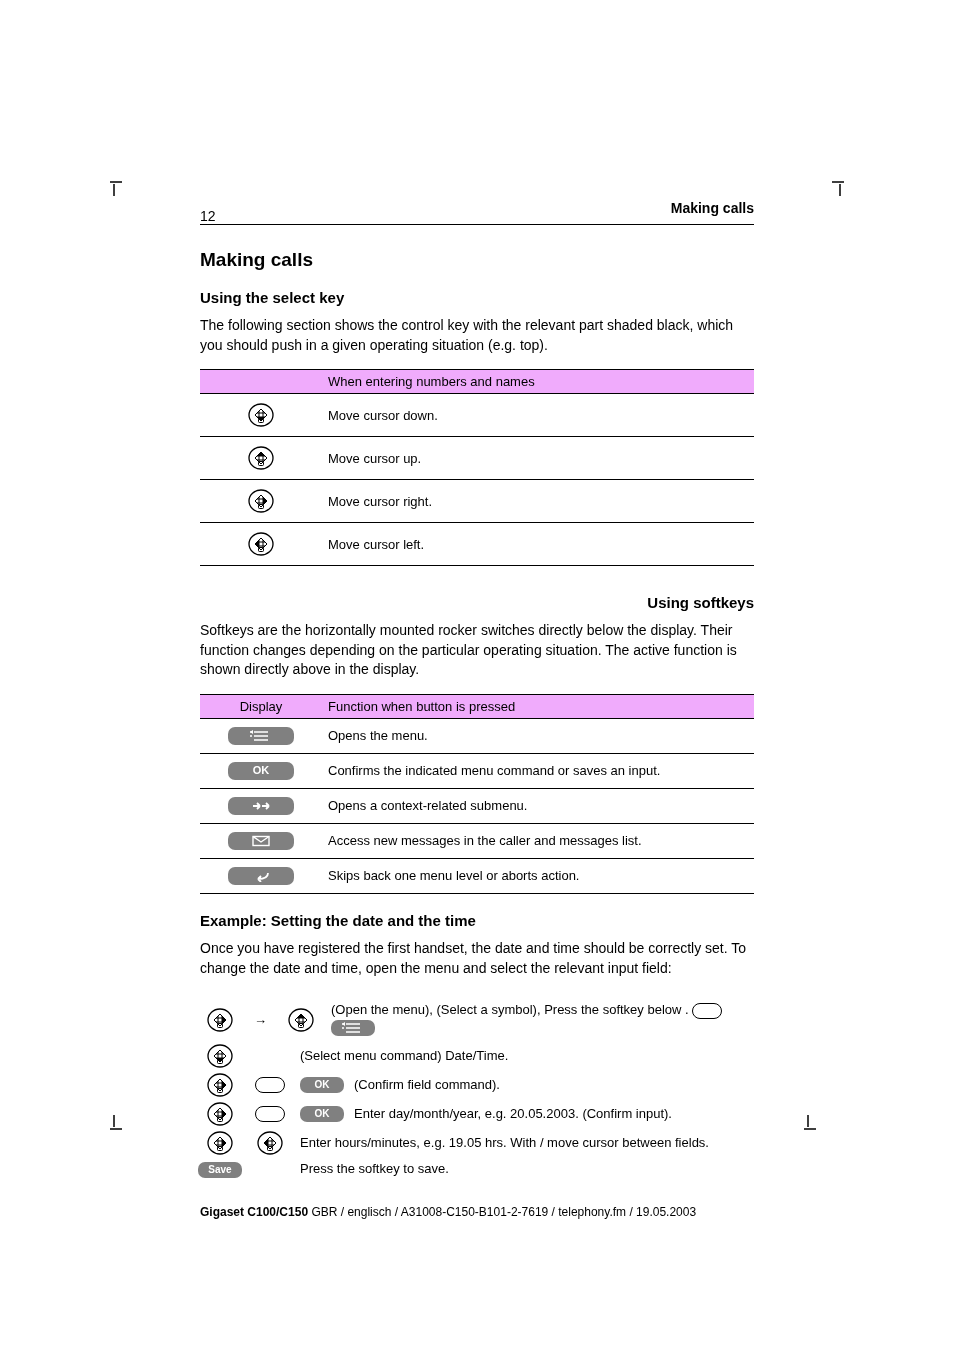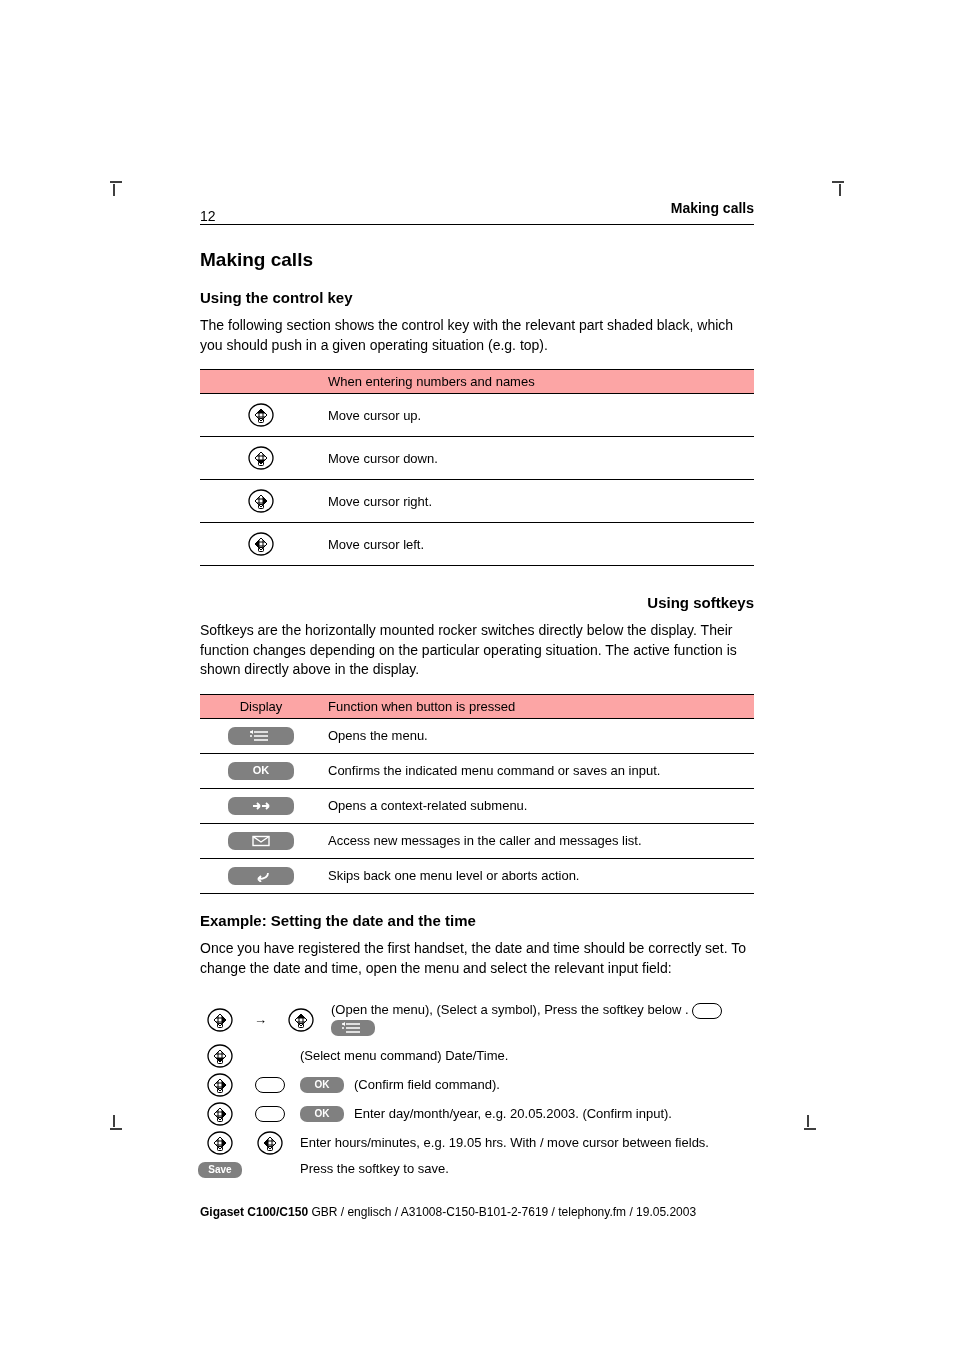--- a/index.html
+++ b/index.html
@@ -53,21 +53,21 @@
 
   table.grid {
     width: 100%;
     border-collapse: collapse;
     margin-top: 12px;
     font-size: 13px;
   }
   table.grid th {
     text-align: left;
     font-weight: normal;
-    background:#fca5a5;
+    background:#f0abfc;
     padding: 4px 6px;
     border-bottom: 1px solid #000;
     border-top: 1px solid #000;
   }
   table.grid th:first-child, table.grid td:first-child { width:110px; text-align:center; }
   table.grid td {
     padding: 8px 6px;
     border-bottom: 1px solid #000;
     vertical-align: middle;
   }
@@ -148,52 +148,52 @@
 
   <div class="content">
     <div style="display:flex; justify-content:space-between; align-items:flex-end;">
       <div class="page-number">12</div>
       <div class="heading">Making calls</div>
     </div>
     <hr class="rule">
 
     <div class="subhead" style="font-size:19px;margin-top:24px;">Making calls</div>
 
-    <div class="subhead">Using the control key</div>
+    <div class="subhead">Using the select key</div>
     <div class="body-text">The following section shows the control key with the relevant part shaded black, which you should push in a given operating situation (e.g. top).</div>
 
     <table class="grid">
       <thead>
           <tr>
         <th></th>
         <th>When entering numbers and names</th>
       </tr>
         </thead>
       <tbody id="nav-rows">
           <tr>
             <td><span class="circ"><svg viewBox="0 0 26 26">
     <ellipse cx="13" cy="13" rx="12" ry="11" fill="none" stroke="#000" stroke-width="1.3"></ellipse>
     <rect x="10.5" y="16.5" width="5" height="4" rx="1" fill="none" stroke="#000" stroke-width="1"></rect>
+    <path d="M13 7 L9 11 L17 11 Z" fill="none" stroke="#000" stroke-width="1"></path>
+    <path d="M13 19 L9 15 L17 15 Z" fill="#000" stroke="#000" stroke-width="1"></path>
+    <path d="M7 13 L11 9 L11 17 Z" fill="none" stroke="#000" stroke-width="1"></path>
+    <path d="M19 13 L15 9 L15 17 Z" fill="none" stroke="#000" stroke-width="1"></path>
+  </svg></span></td>
+            <td>Move cursor down.</td>
+          </tr>
+          <tr>
+            <td><span class="circ"><svg viewBox="0 0 26 26">
+    <ellipse cx="13" cy="13" rx="12" ry="11" fill="none" stroke="#000" stroke-width="1.3"></ellipse>
+    <rect x="10.5" y="16.5" width="5" height="4" rx="1" fill="none" stroke="#000" stroke-width="1"></rect>
     <path d="M13 7 L9 11 L17 11 Z" fill="#000" stroke="#000" stroke-width="1"></path>
     <path d="M13 19 L9 15 L17 15 Z" fill="none" stroke="#000" stroke-width="1"></path>
     <path d="M7 13 L11 9 L11 17 Z" fill="none" stroke="#000" stroke-width="1"></path>
     <path d="M19 13 L15 9 L15 17 Z" fill="none" stroke="#000" stroke-width="1"></path>
   </svg></span></td>
             <td>Move cursor up.</td>
-          </tr>
-          <tr>
-            <td><span class="circ"><svg viewBox="0 0 26 26">
-    <ellipse cx="13" cy="13" rx="12" ry="11" fill="none" stroke="#000" stroke-width="1.3"></ellipse>
-    <rect x="10.5" y="16.5" width="5" height="4" rx="1" fill="none" stroke="#000" stroke-width="1"></rect>
-    <path d="M13 7 L9 11 L17 11 Z" fill="none" stroke="#000" stroke-width="1"></path>
-    <path d="M13 19 L9 15 L17 15 Z" fill="#000" stroke="#000" stroke-width="1"></path>
-    <path d="M7 13 L11 9 L11 17 Z" fill="none" stroke="#000" stroke-width="1"></path>
-    <path d="M19 13 L15 9 L15 17 Z" fill="none" stroke="#000" stroke-width="1"></path>
-  </svg></span></td>
-            <td>Move cursor down.</td>
           </tr>
           <tr>
             <td><span class="circ"><svg viewBox="0 0 26 26">
     <ellipse cx="13" cy="13" rx="12" ry="11" fill="none" stroke="#000" stroke-width="1.3"></ellipse>
     <rect x="10.5" y="16.5" width="5" height="4" rx="1" fill="none" stroke="#000" stroke-width="1"></rect>
     <path d="M13 7 L9 11 L17 11 Z" fill="none" stroke="#000" stroke-width="1"></path>
     <path d="M13 19 L9 15 L17 15 Z" fill="none" stroke="#000" stroke-width="1"></path>
     <path d="M7 13 L11 9 L11 17 Z" fill="none" stroke="#000" stroke-width="1"></path>
     <path d="M19 13 L15 9 L15 17 Z" fill="#000" stroke="#000" stroke-width="1"></path>
   </svg></span></td>

